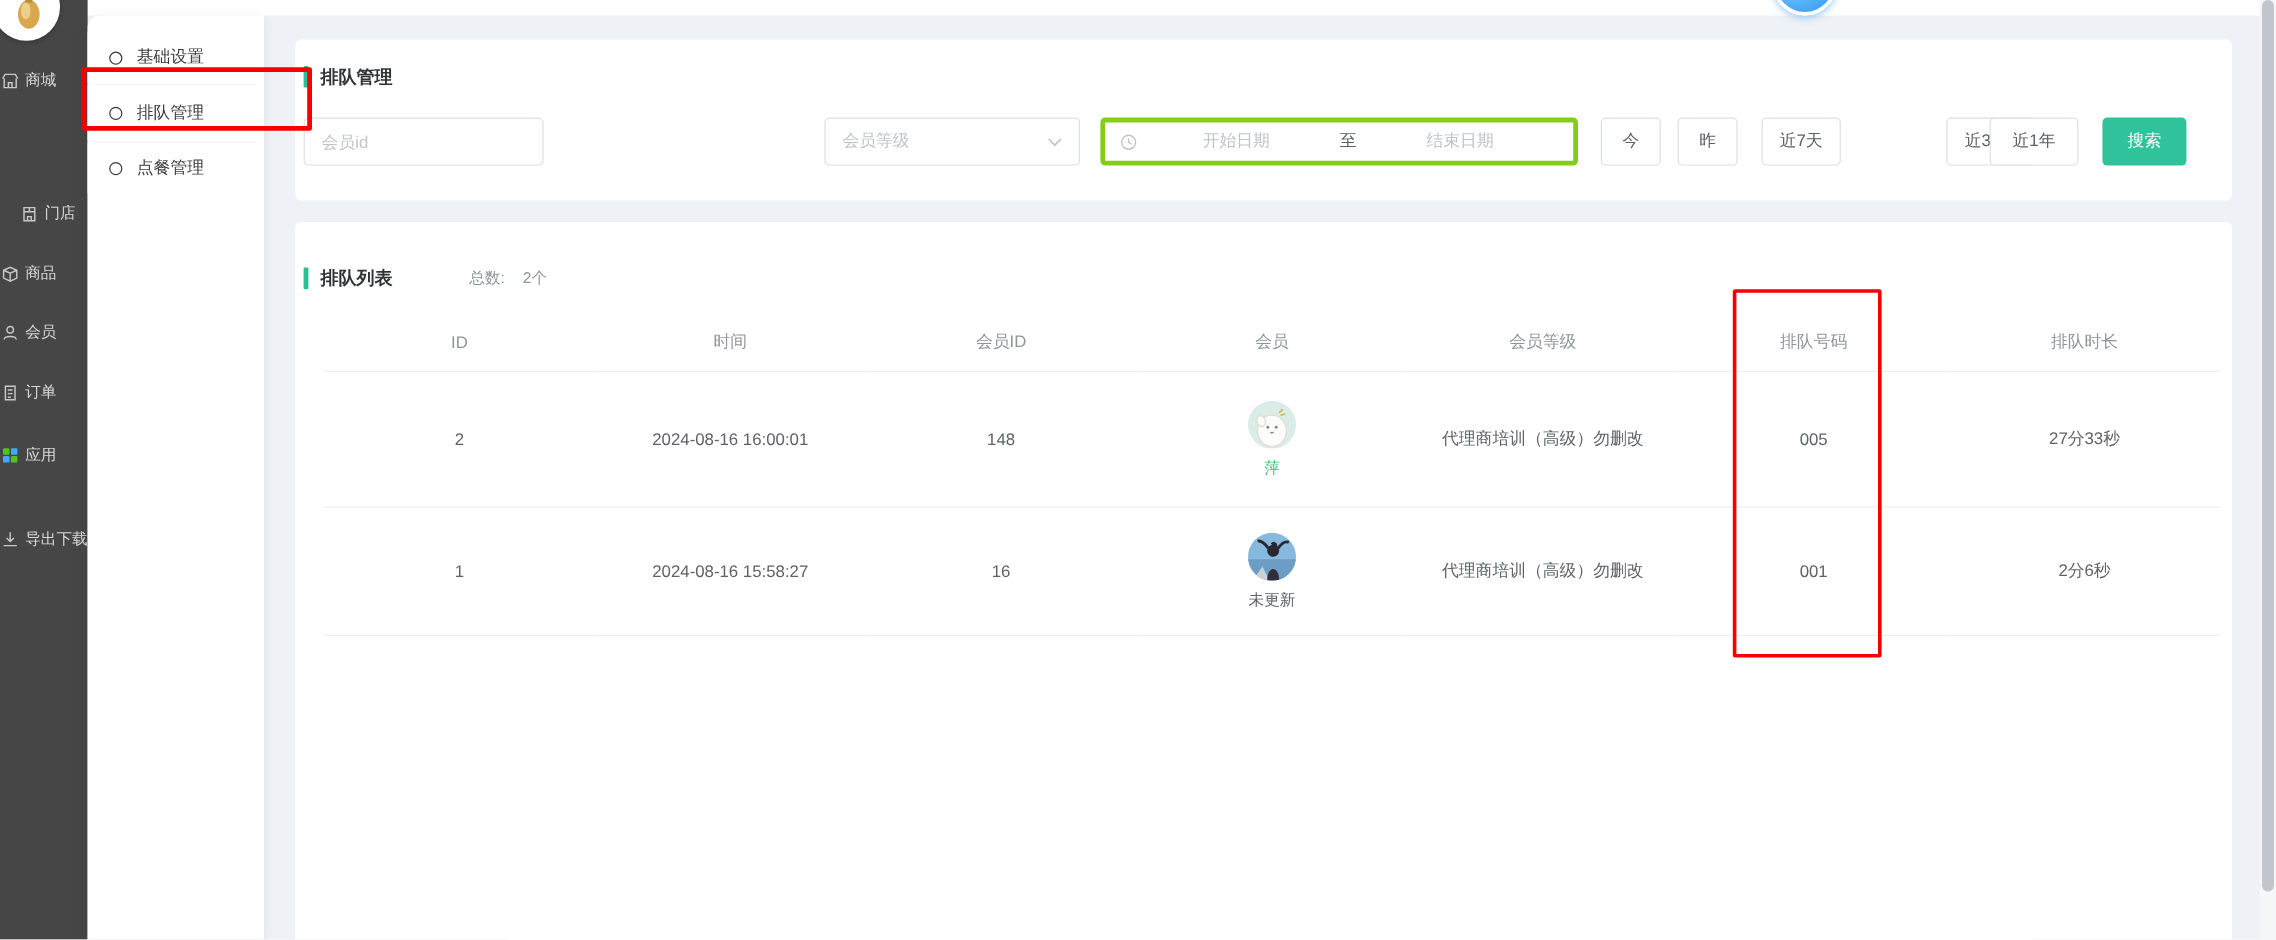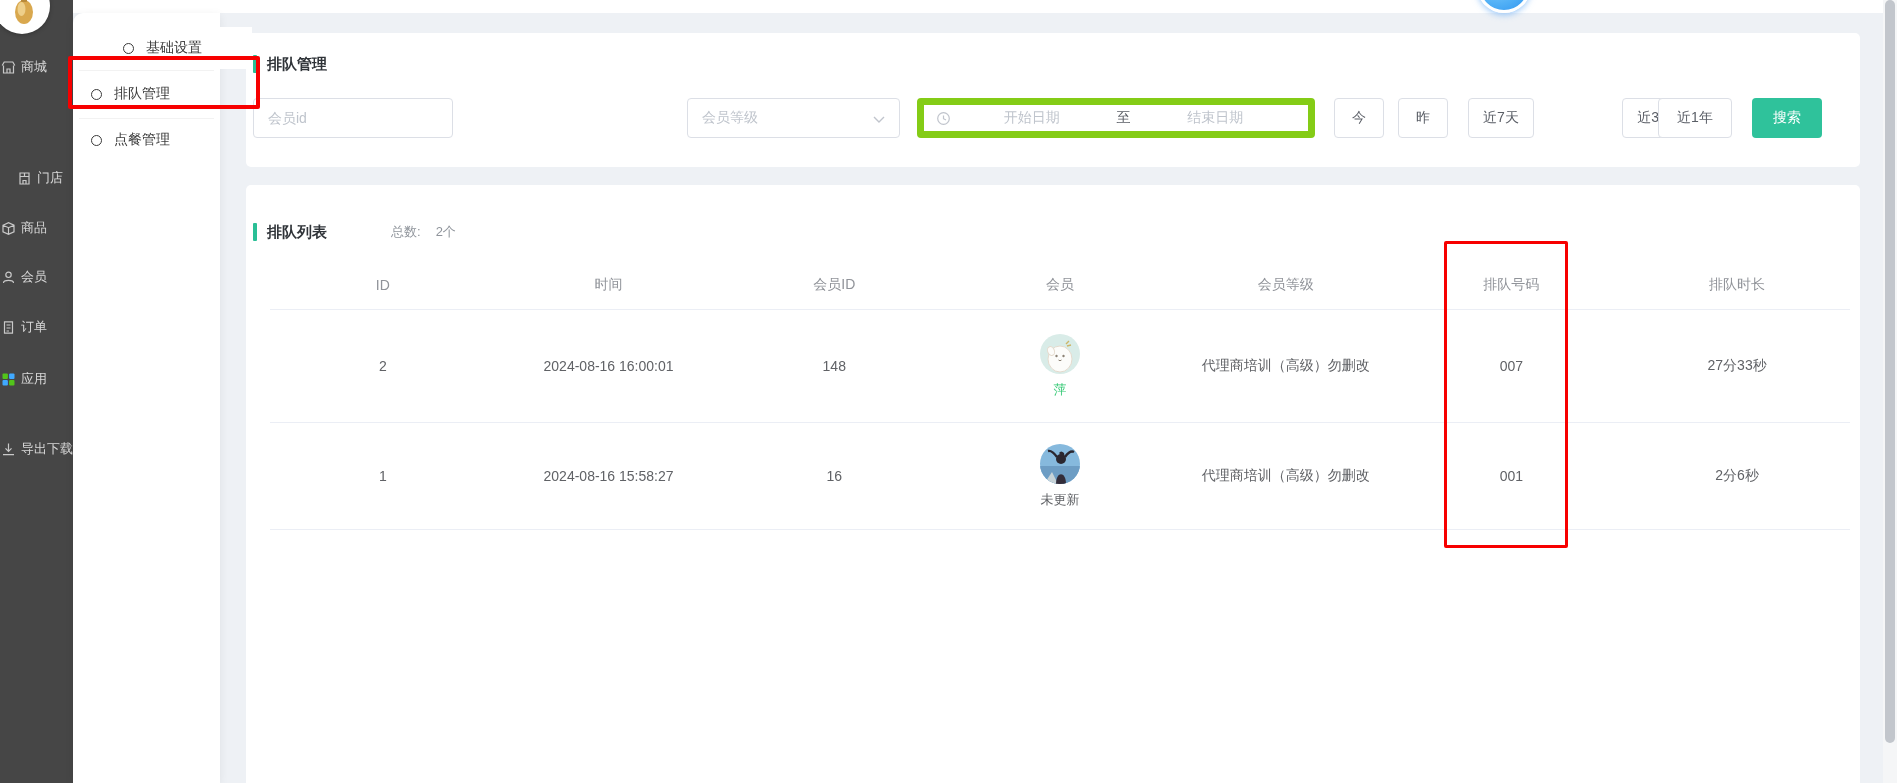--- a/index.html
+++ b/index.html
@@ -35,21 +35,21 @@
   .card-title-row{position:absolute;left:7px;display:flex;align-items:center;height:20px;}
   .title-bar{width:4px;height:18px;border-radius:1px;background:var(--accent-teal,#2abf96);}
   .card-title{margin-left:10px;font-size:15px;font-weight:bold;color:#2f3338;}
   .total-wrap{margin-left:64px;font-size:13px;color:#8f949b;display:flex;gap:15px;}
   
   .f-el{position:absolute;top:65px;height:40px;box-sizing:border-box;}
   .f-input{border:1px solid #dcdfe6;border-radius:4px;background:#fff;font-size:14px;color:#606266;padding:0 14px;outline:none;font-family:inherit;}
   .f-input::placeholder{color:#bfc4cc;}
   .f-select{border:1px solid #dcdfe6;border-radius:4px;background:#fff;display:flex;align-items:center;padding:0 14px;cursor:pointer;}
   .f-select .ph{color:#bfc4cc;font-size:14px;flex:1;}
-  .f-date{border:7px solid #84cc16;border-radius:4px;background:#fff;display:flex;align-items:center;padding:0 12px;cursor:pointer;}
+  .f-date{border:4px solid #84cc16;border-radius:4px;background:#fff;display:flex;align-items:center;padding:0 12px;cursor:pointer;}
   .f-date .ph{color:#bfc4cc;font-size:14px;flex:1;text-align:center;}
   .f-date .sep{color:#5a5e66;font-size:14px;padding:0 4px;}
   .qbtn{border:1px solid #dcdfe6;border-radius:4px;background:#fff;color:#5a5e66;font-size:14px;
     display:flex;align-items:center;justify-content:center;cursor:pointer;}
   .search-btn{border:none;border-radius:4px;background:var(--search-green,#2fc29b);color:#fff;font-size:14px;
     display:flex;align-items:center;justify-content:center;cursor:pointer;}
   
   .queue-table{position:absolute;left:24px;top:75px;width:1580px;border-collapse:collapse;table-layout:fixed;}
   .queue-table th{height:47px;font-size:14px;font-weight:500;color:#909399;text-align:center;border-bottom:1px solid #ebeef5;}
   .queue-table td{font-size:14px;color:#606266;text-align:center;border-bottom:1px solid #ebeef5;vertical-align:middle;}
@@ -139,21 +139,21 @@
         </svg>
     </span>
     <span>导出下载</span>
   </div>
 </div>
 
 <div class="top-strip"></div>
 <div class="user-avatar"></div>
 
 <div class="submenu">
-  <div class="submenu-item" style="top:14px;height:42px;padding-left:32px;">
+  <div class="submenu-item" style="top:14px;height:42px;">
     <span class="radio"></span>
     <span>基础设置</span>
   </div>
   <div class="sub-divider" style="top:57px;"></div>
   <div class="submenu-item" style="top:58px;height:46px;">
     <span class="radio"></span>
     <span>排队管理</span>
   </div>
   <div class="sub-divider" style="top:105px;"></div>
   <div class="submenu-item" style="top:106px;height:42px;">
@@ -238,21 +238,21 @@
                   <circle cx="16.5" cy="22" r="1.2" fill="#8c8275"></circle>
                   <circle cx="23.5" cy="22" r="1.2" fill="#8c8275"></circle>
                   <path d="M18.5 26 Q20 27.5 21.5 26" stroke="#8c8275" stroke-width="1" fill="none"></path>
                   <path d="M26 10 l3-3 M27 12 l4-1" stroke="#cdb567" stroke-width="1.4"></path>
                 </svg>
               </span>
               <span class="member-name green">萍</span>
             </div>
           </td>
           <td class="level-text">代理商培训（高级）勿删改</td>
-          <td>007</td>
+          <td>005</td>
           <td>27分33秒</td>
         </tr>
         <tr class="row-2">
           <td>1</td>
           <td>2024-08-16 15:58:27</td>
           <td>16</td>
           <td>
             <div class="member-cell">
               <span class="avatar">
                 <svg width="40" height="40" viewBox="0 0 40 40">

